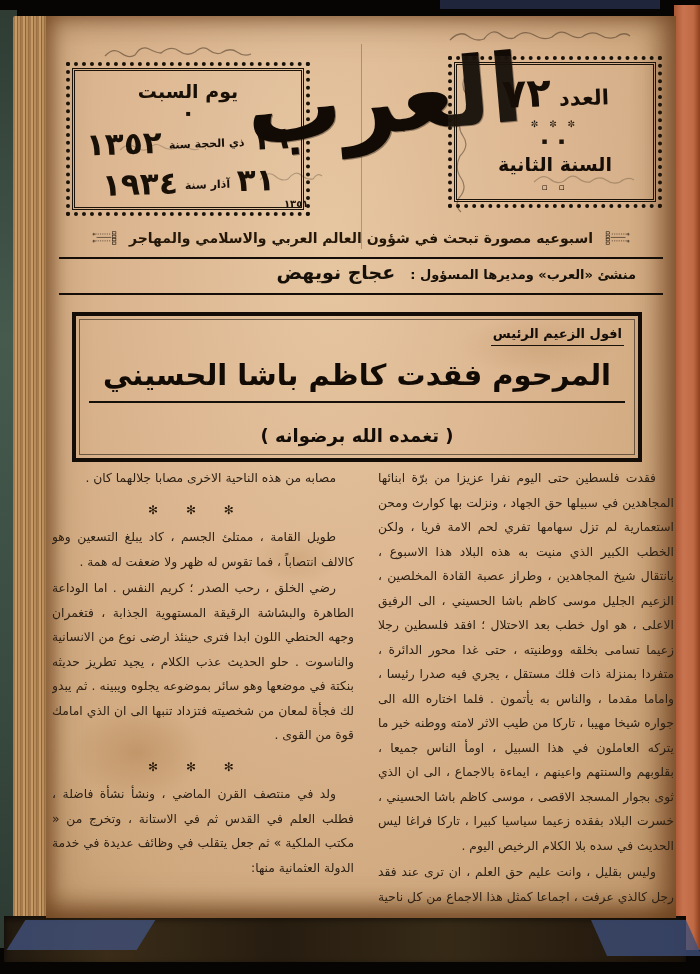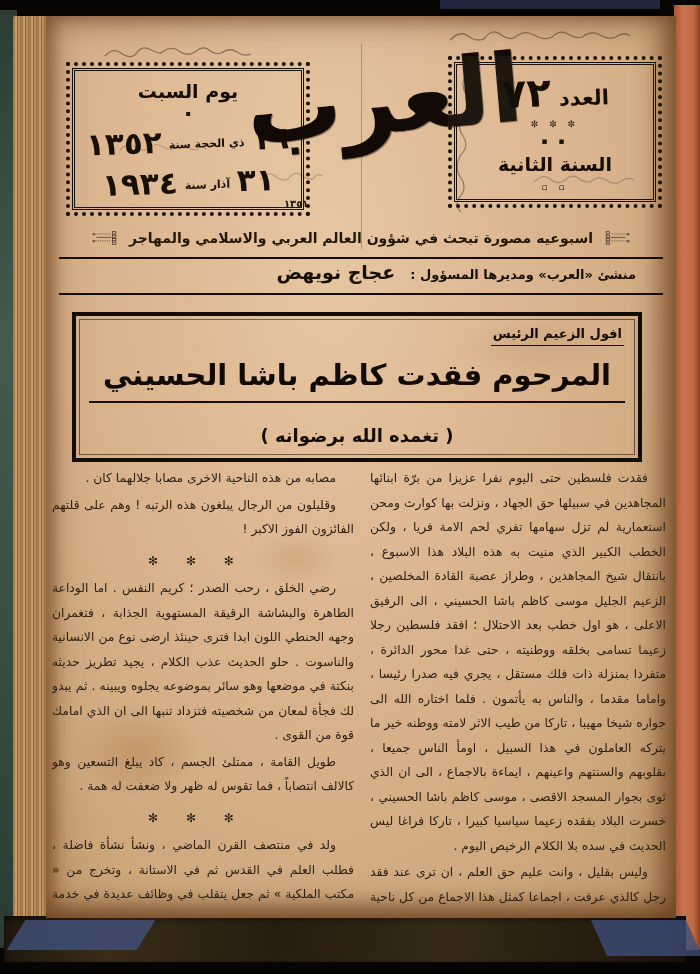--- a/index.html
+++ b/index.html
@@ -65,21 +65,21 @@
   .kicker{position:absolute;top:6px;right:10px;font-size:13px;font-weight:bold;color:#140d07;
       border-bottom:1.5px solid #1a1108;padding:0 2px 4px;direction:rtl;}
   .headline{position:absolute;top:38px;width:100%;text-align:center;direction:rtl;}
   .headline span{display:inline-block;font-size:29px;font-weight:bold;color:#120b05;
       border-bottom:2px solid #16100a;padding:0 14px 9px;}
   .subheadline{position:absolute;bottom:8px;width:100%;text-align:center;font-size:18px;font-weight:bold;
       color:#140d07;direction:rtl;}
   
   .col{position:absolute;top:450px;bottom:6px;font-size:12.3px;line-height:24.5px;text-align:justify;
       direction:rtl;color:#2e2114;overflow:hidden;}
-  .col-right{right:10px;width:296px;}
+  .col-right{right:2px;width:296px;}
   .col-left{left:6px;width:302px;}
   .body-p{text-indent:18px;margin:0 0 2px 0;}
   .stars-divider{text-align:center;letter-spacing:12px;text-indent:12px;font-size:12px;padding:5px 0 3px;color:#241708;}
 </style>
 </head>
 <body>
 
 <div class="stage">
 
   <div class="blue-top-sliver"></div>
@@ -196,21 +196,20 @@
         <div class="subheadline">( تغمده الله برضوانه )</div>
       </div>
     </div>
 
     <div class="col col-right">
         <div class="body-p">فقدت فلسطين حتى اليوم نفرا عزيزا من برّة ابنائها المجاهدين في سبيلها حق الجهاد ، ونزلت بها كوارث ومحن استعمارية لم تزل سهامها تفري لحم الامة فريا ، ولكن الخطب الكبير الذي منيت به هذه البلاد هذا الاسبوع ، بانتقال شيخ المجاهدين ، وطراز عصبة القادة المخلصين ، الزعيم الجليل موسى كاظم باشا الحسيني ، الى الرفيق الاعلى ، هو اول خطب بعد الاحتلال ؛ افقد فلسطين رجلا زعيما تسامى بخلقه ووطنيته ، حتى غدا محور الدائرة ، متفردا بمنزلة ذات فلك مستقل ، يجري فيه صدرا رئيسا ، واماما مقدما ، والناس به يأتمون . فلما اختاره الله الى جواره شيخا مهيبا ، تاركا من طيب الاثر لامته ووطنه خير ما يتركه العاملون في هذا السبيل ، اومأ الناس جميعا ، بقلوبهم والسنتهم واعينهم ، ايماءة بالاجماع ، الى ان الذي ثوى بجوار المسجد الاقصى ، موسى كاظم باشا الحسيني ، خسرت البلاد بفقده زعيما سياسيا كبيرا ، تاركا فراغا ليس الحديث في سده بلا الكلام الرخيص اليوم .</div>
         <div class="body-p">وليس بقليل ، وانت عليم حق العلم ، ان ترى عند فقد رجل كالذي عرفت ، اجماعا كمثل هذا الاجماع من كل ناحية ، على ان الفقيد فقيد امة ووطن ، قبل ان يكون فقيد عائلة واسرة ، ولو كان</div>
       </div>
     <div class="col col-left">
         <div class="body-p">مصابه من هذه الناحية الاخرى مصابا جلالهما كان .</div>
-        <div class="body-p">وقليلون من الرجال يبلغون هذه الرتبه ! وهم على قلتهم الفائزون الفوز الاكبر !</div>
         <div class="stars-divider">✻ ✻ ✻</div>
+        <div class="body-p">طويل القامة ، ممتلئ الجسم ، كاد يبلغ التسعين وهو كالالف انتصاباً ، فما تقوس له ظهر ولا ضعفت له همة .</div>
         <div class="body-p">رضي الخلق ، رحب الصدر ؛ كريم النفس . اما الوداعة الطاهرة والبشاشة الرقيقة المستهوية الجذابة ، فتغمران وجهه الحنطي اللون ابدا فترى حينئذ ارضى نوع من الانسانية والناسوت . حلو الحديث عذب الكلام ، يجيد تطريز حديثه بنكتة في موضعها وهو سائر بموضوعه يجلوه ويبينه . ثم يبدو لك فجأة لمعان من شخصيته فتزداد تنبها الى ان الذي امامك قوة من القوى .</div>
-        <div class="body-p">طويل القامة ، ممتلئ الجسم ، كاد يبلغ التسعين وهو كالالف انتصاباً ، فما تقوس له ظهر ولا ضعفت له همة .</div>
         <div class="stars-divider">✻ ✻ ✻</div>
         <div class="body-p">ولد في منتصف القرن الماضي ، ونشأ نشأة فاضلة ، فطلب العلم في القدس ثم في الاستانة ، وتخرج من « مكتب الملكية » ثم جعل يتقلب في وظائف عديدة في خدمة الدولة العثمانية منها:</div>
       </div>
   </div>
 </div>
 
 </body></html>

